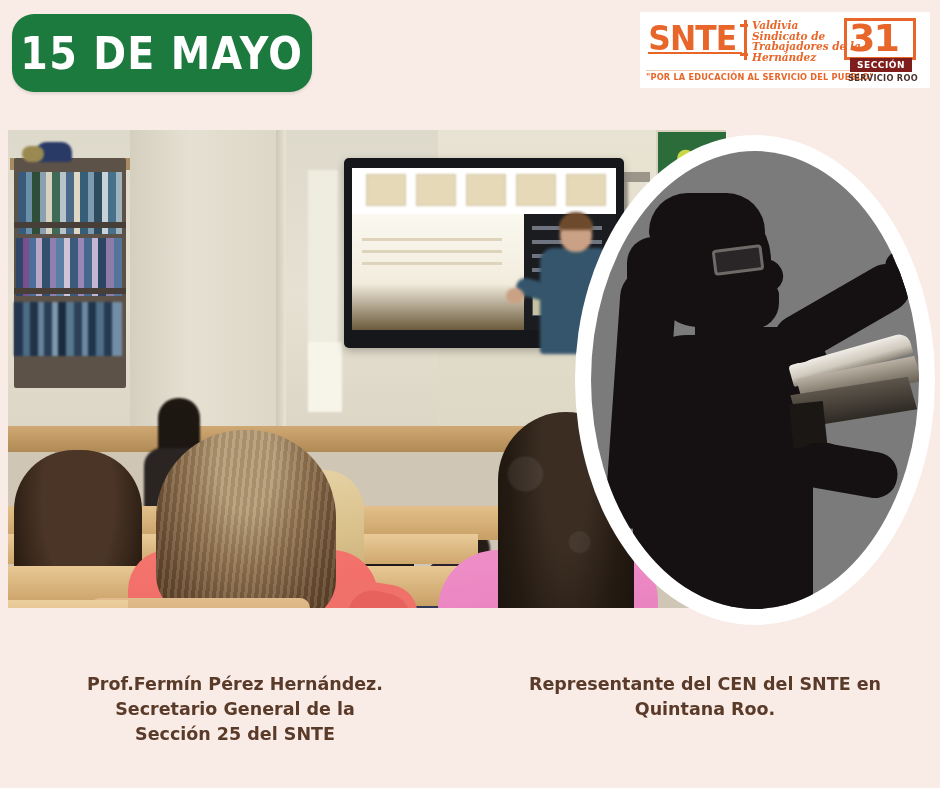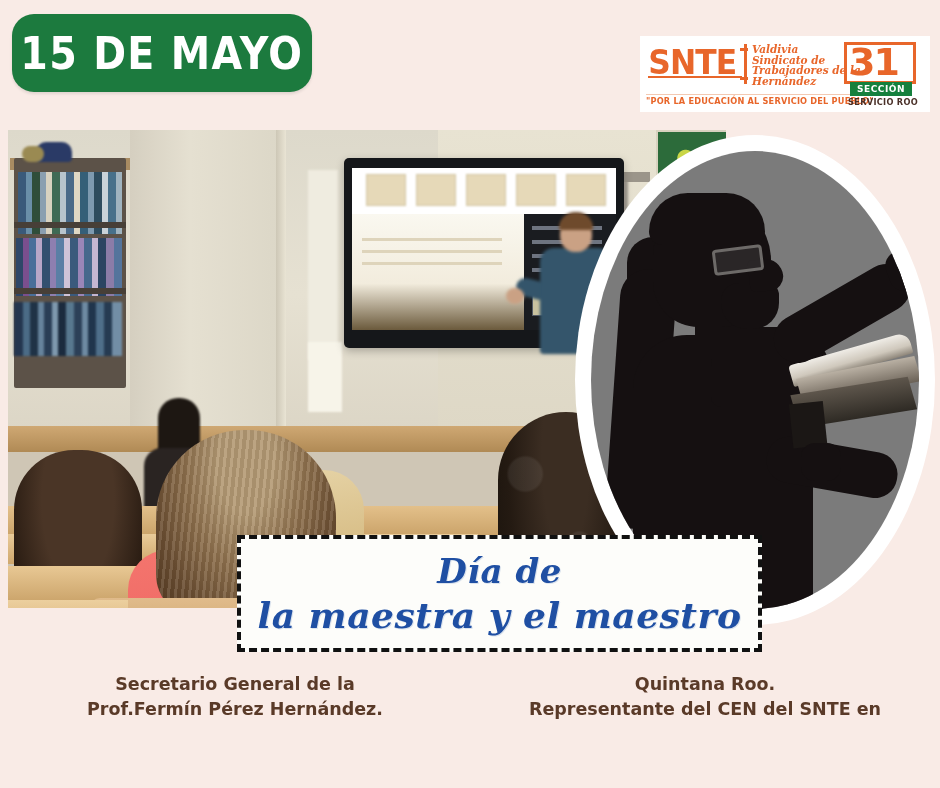--- a/index.html
+++ b/index.html
@@ -43,21 +43,21 @@
     letter-spacing: 1.5px;
     line-height: 1;
     transform: scaleX(0.88);
     white-space: nowrap;
   }
 
   
   #logo-block {
     position: absolute;
     left: 640px;
-    top: 36px;
+    top: 12px;
     width: 290px;
     height: 76px;
     background: #ffffff;
     display: block;
   }
   .logo-inner {
     position: absolute;
     inset: 0;
   }
   
@@ -166,21 +166,21 @@
     line-height: 46px;
     color: #e8662a;
     letter-spacing: -2px;
   }
   .sec-word {
     position: absolute;
     left: 6px;
     top: 40px;
     width: 62px;
     height: 14px;
-    background: #15803d;
+    background: #7f1d1d;
     color: #ffffff;
     font-family: "DejaVu Sans", sans-serif;
     font-weight: bold;
     font-size: 9px;
     letter-spacing: 0.5px;
     display: flex;
     align-items: center;
     justify-content: center;
   }
   .sec-state {
@@ -871,29 +871,26 @@
       <div class="sil sil-hand-up"></div>
       <div class="sil sil-neck"></div>
       <div class="sil sil-head"></div>
       <div class="sil sil-bangs"></div>
       <div class="sil sil-chin"></div>
       <div class="sil sil-nose"></div>
       <div class="sil-glass"></div>
     </div>
   </div>
 
-  <div id="title-box">
-    <div class="l1">Día de</div>
-    <div class="l2">la maestra y el maestro</div>
-  </div>
 
   <div id="credits">
     <div class="credit" id="credit-left">
+      <span class="ln">Prof.Fermín Pérez Hernández.</span>
       <span class="ln">Secretario General de la</span>
-      <span class="ln">Prof.Fermín Pérez Hernández.</span>
+      <span class="ln">Sección 25 del SNTE</span>
     </div>
     <div class="credit" id="credit-right">
+      <span class="ln">Representante del CEN del SNTE en</span>
       <span class="ln">Quintana Roo.</span>
-      <span class="ln">Representante del CEN del SNTE en</span>
     </div>
   </div>
 
 </div>
 
 </body></html>

